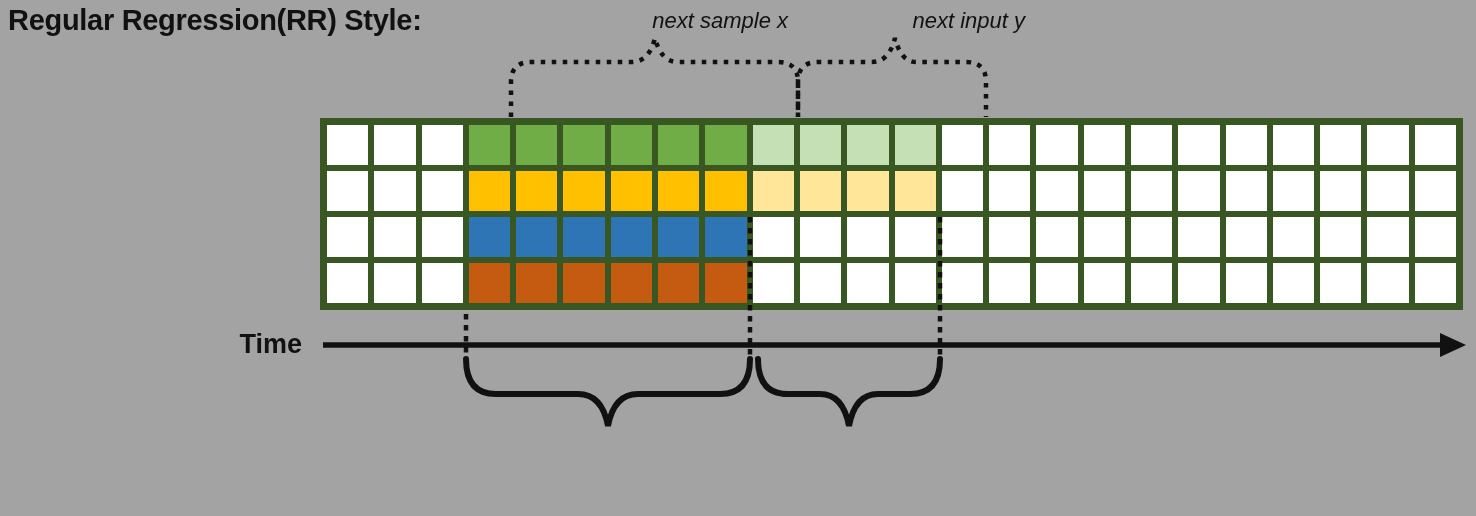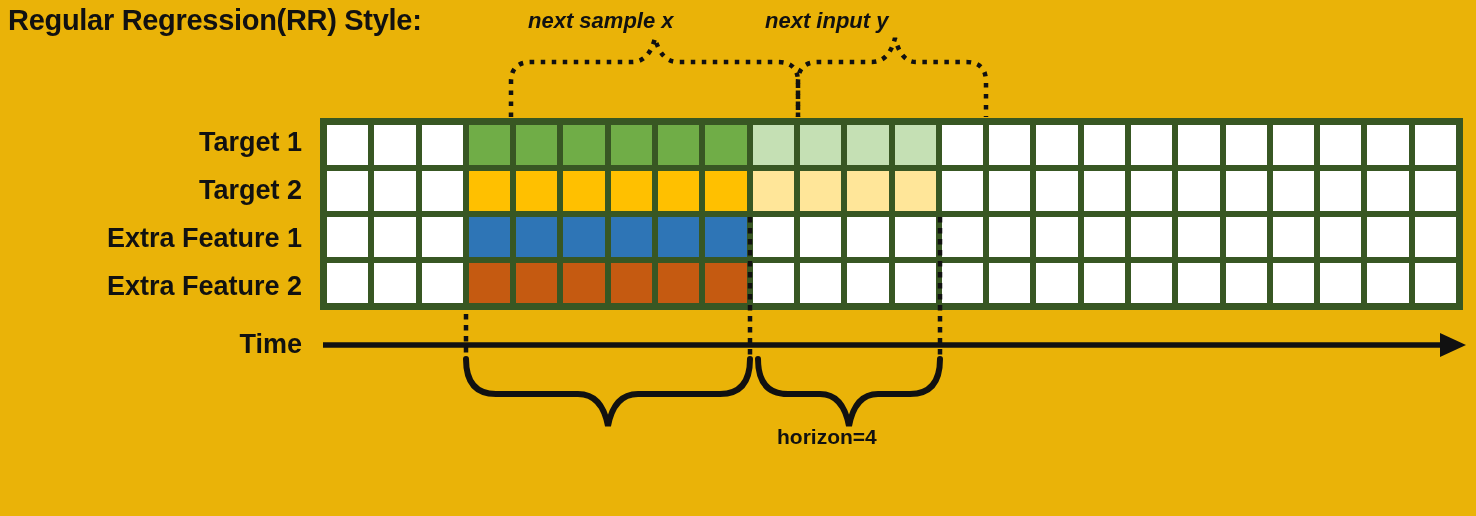--- a/index.html
+++ b/index.html
@@ -1,21 +1,21 @@
 <!DOCTYPE html>
 <html><head>
 <meta charset="utf-8">
 <style>
   html, body { margin: 0; padding: 0; background: #ffffff; }
   * { box-sizing: border-box; }
   .canvas {
     position: relative;
     width: 1476px;
     height: 516px;
-    background: #eab308;
+    background: #a3a3a3;
     font-family: "Liberation Sans", sans-serif;
     color: #111111;
     overflow: hidden;
   }
   .title {
     position: absolute;
     left: 8px; top: 4px;
     font-size: 29px;
     font-weight: 700;
     letter-spacing: -0.3px;
@@ -40,24 +40,24 @@
   .grid-row { display: grid; grid-template-columns: repeat(24, 1fr); gap: 6px; }
   .cell { width: 100%; height: 100%; }
   .overlay {
     position: absolute; left: 0; top: 0;
     width: 1476px; height: 516px;
     pointer-events: none;
   }
   .next-label {
     position: absolute; top: 8px;
     width: 260px;
-    text-align: left;
+    text-align: right;
     font-size: 22px;
     font-style: italic;
-    font-weight: 700;
+    font-weight: 400;
     white-space: nowrap;
   }
   .next-label.x { left: 528px; }
   .next-label.y { left: 765px; }
   .time-label {
     position: absolute;
     left: 170px; top: 329px; width: 132px;
     text-align: right;
     font-size: 27px; font-weight: 700;
   }
@@ -74,26 +74,20 @@
 </head>
 <body>
 
 <div class="canvas">
 
   <div class="title">Regular Regression(RR) Style:</div>
 
   <div class="next-label x">next sample x</div>
   <div class="next-label y">next input y</div>
 
-  <div class="row-labels" id="row-labels">
-      <div class="row-label" style="top: 0px;">Target 1</div>
-      <div class="row-label" style="top: 48px;">Target 2</div>
-      <div class="row-label" style="top: 96px;">Extra Feature 1</div>
-      <div class="row-label" style="top: 144px;">Extra Feature 2</div>
-    </div>
 
   <div id="grid" style="background: rgb(56, 87, 35);">
       <div class="grid-row">
         <div class="cell" style="background: rgb(255, 255, 255);"></div>
         <div class="cell" style="background: rgb(255, 255, 255);"></div>
         <div class="cell" style="background: rgb(255, 255, 255);"></div>
         <div class="cell" style="background: rgb(112, 173, 71);"></div>
         <div class="cell" style="background: rgb(112, 173, 71);"></div>
         <div class="cell" style="background: rgb(112, 173, 71);"></div>
         <div class="cell" style="background: rgb(112, 173, 71);"></div>
@@ -212,16 +206,15 @@
 
     <path d="M 758 359 Q 758 394 788 394 L 820 394 Q 843 394 849 426 Q 855 394 878 394 L 910 394 Q 940 394 940 359" fill="none" stroke="#111111" stroke-width="6" stroke-linecap="round"></path>
   </svg>
 
   <div class="time-label">Time</div>
 
   <div class="sample-block input">
   </div>
 
   <div class="sample-block output">
-    <div>horizon=4</div>
   </div>
 
 </div>
 
 </body></html>

